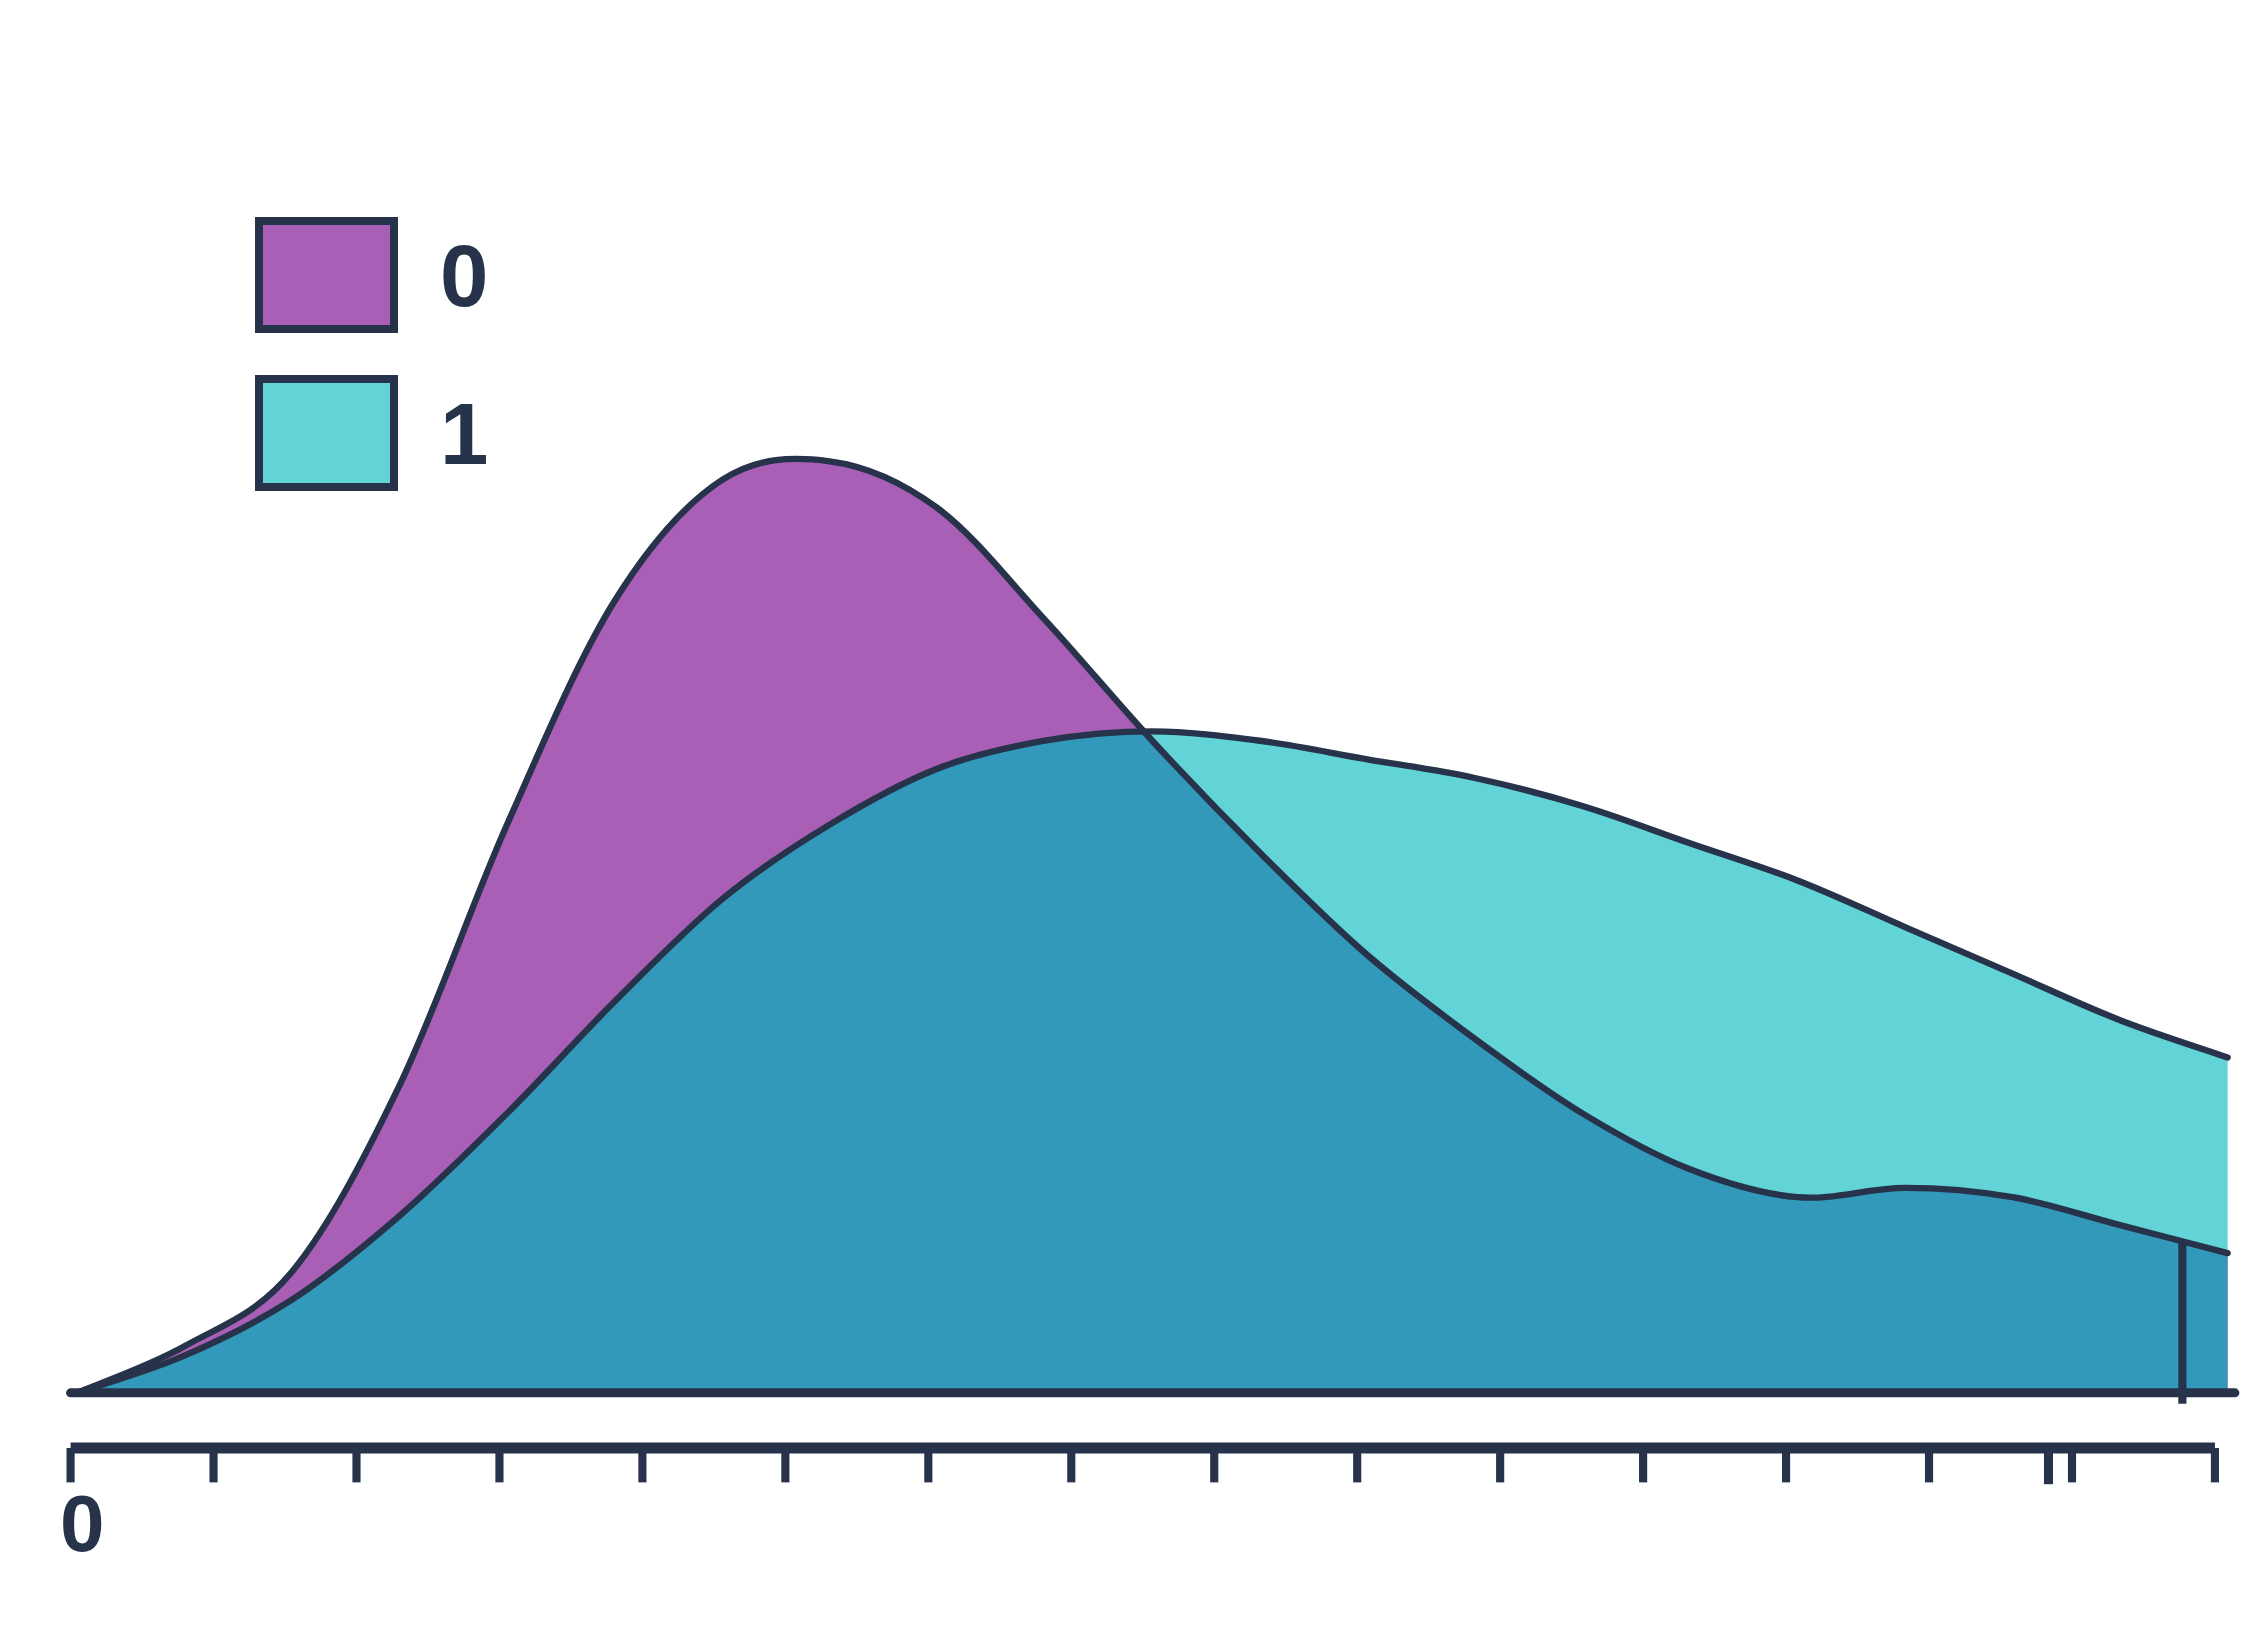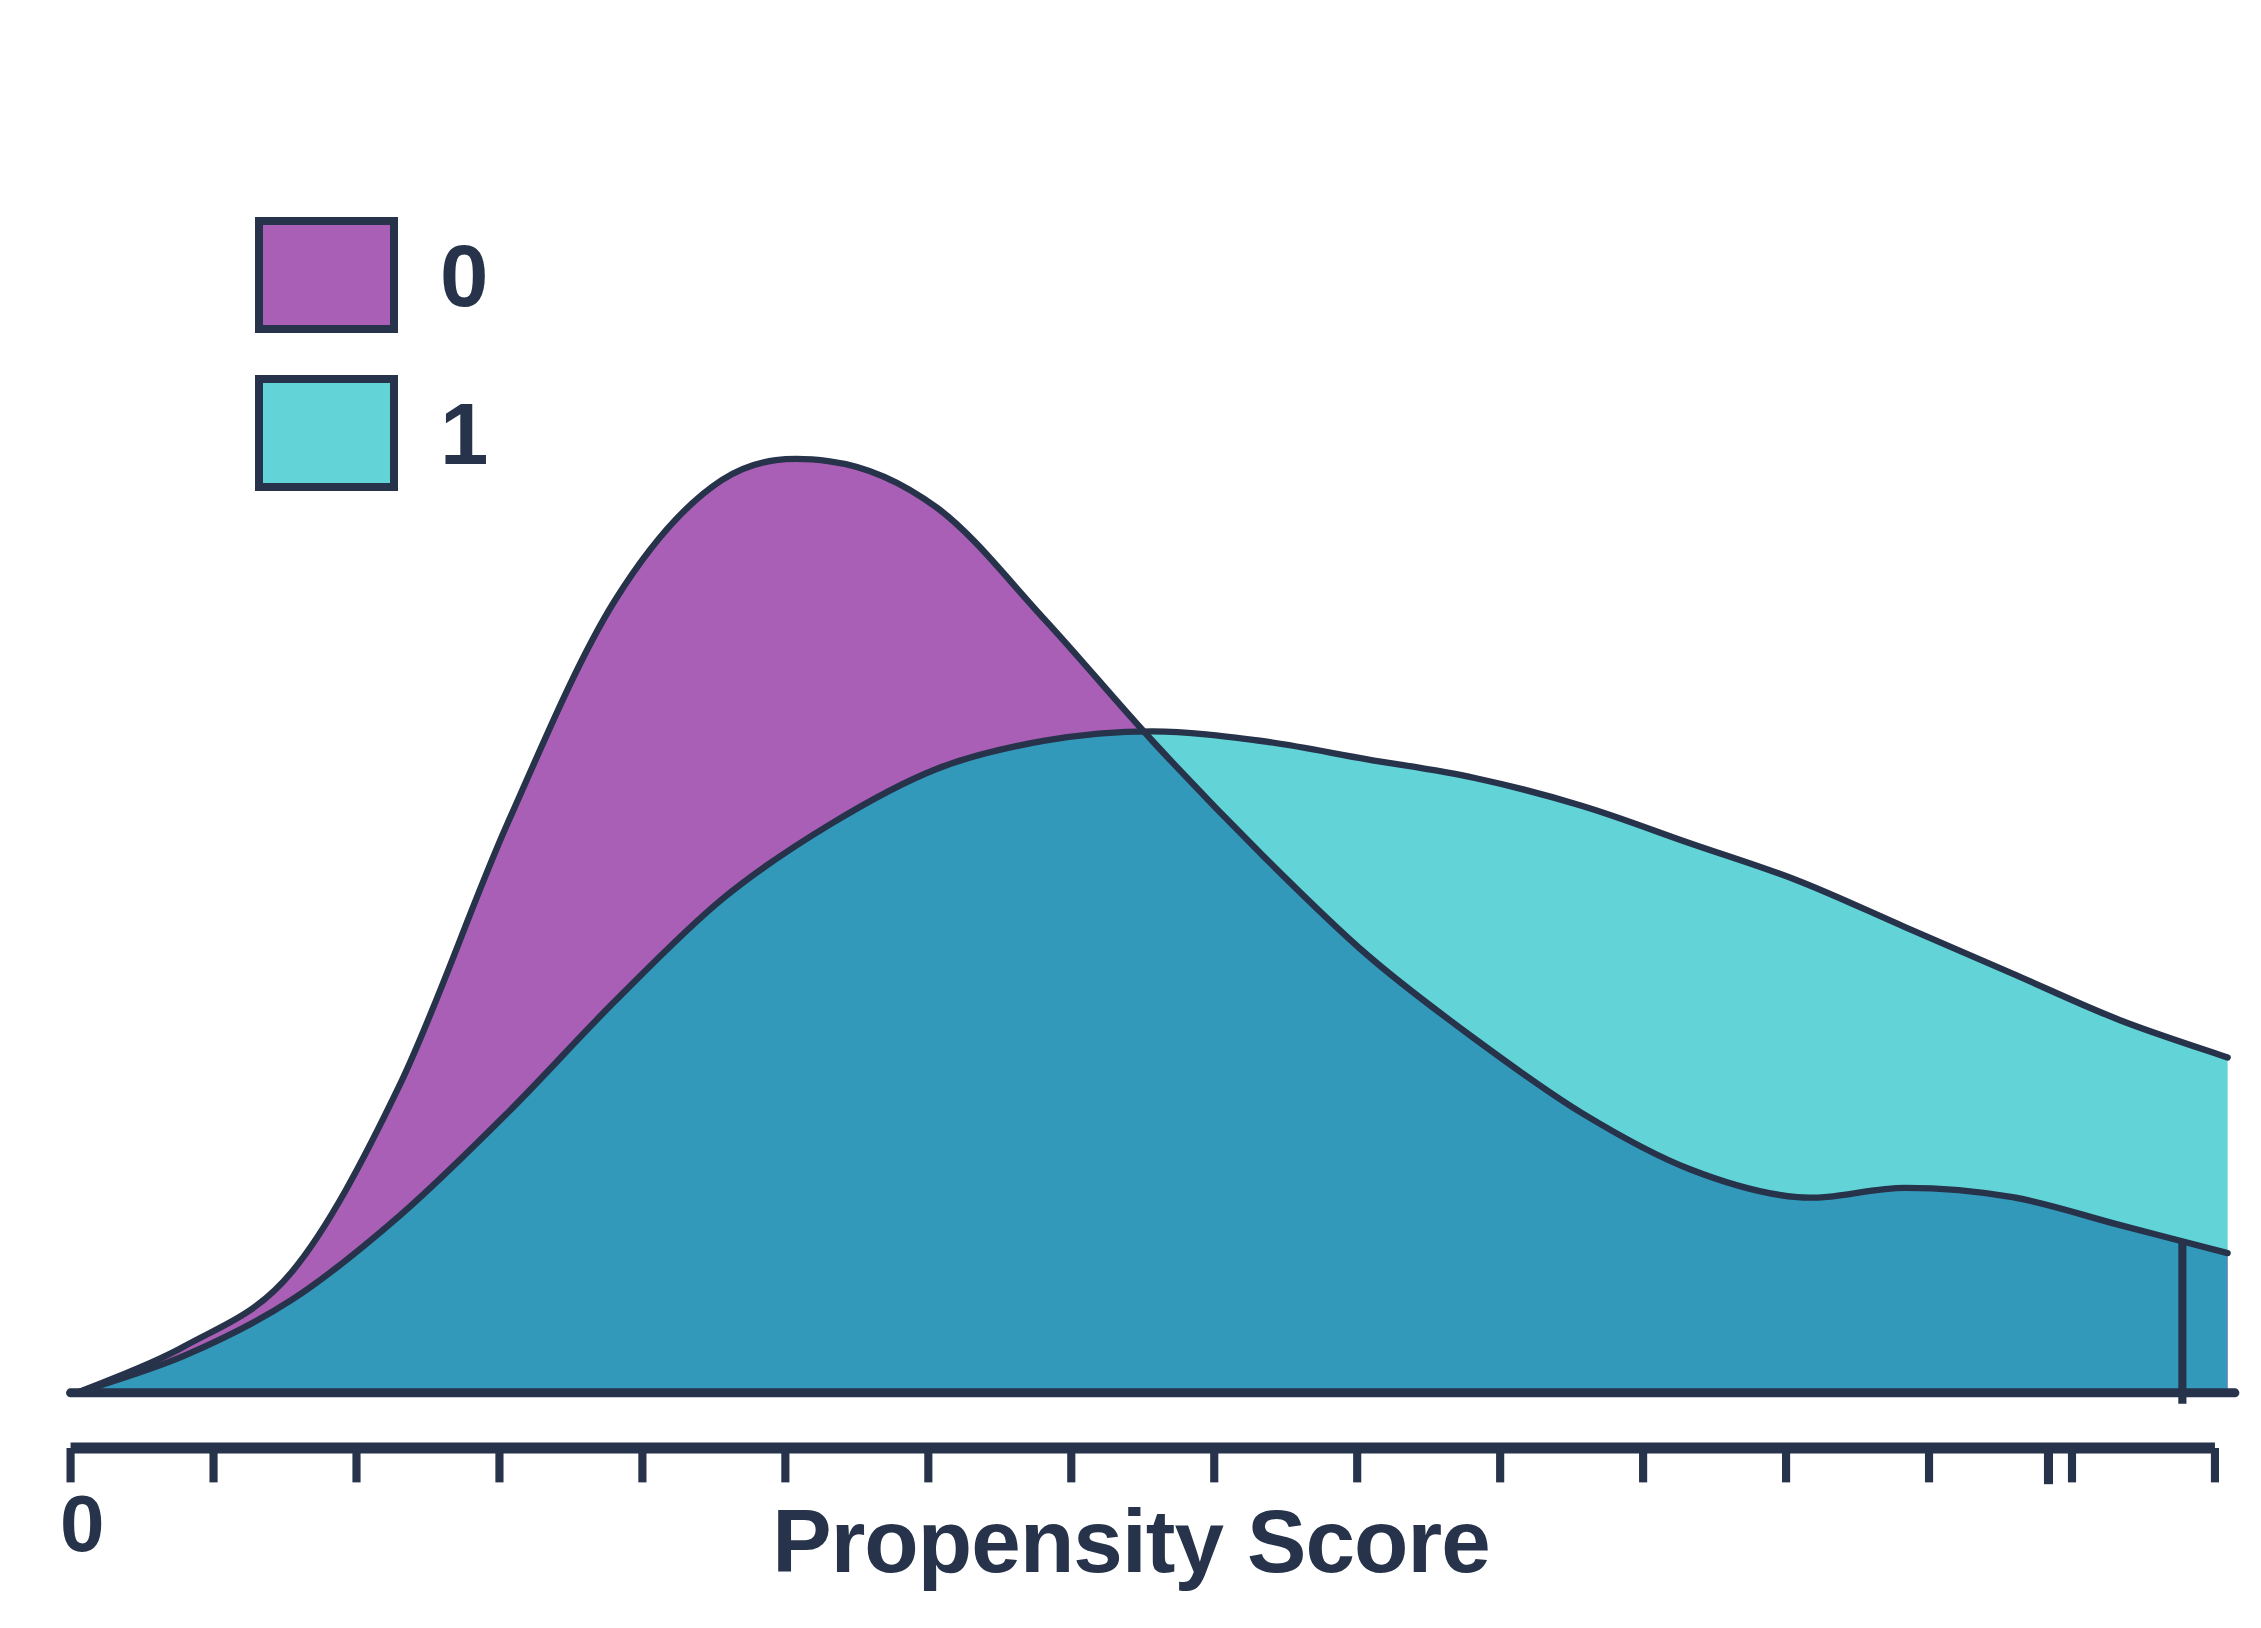--- a/index.html
+++ b/index.html
@@ -141,16 +141,15 @@
       <span class="legend-label">0</span>
     </div>
     <div class="legend-row">
       <span class="legend-swatch series-1"></span>
       <span class="legend-label">1</span>
     </div>
   </div>
 
   <div class="axis-zero-label">0</div>
 
-  <div class="xaxis-title">Propensity Score</div>
 
 </div>
 
 
 </body></html>

